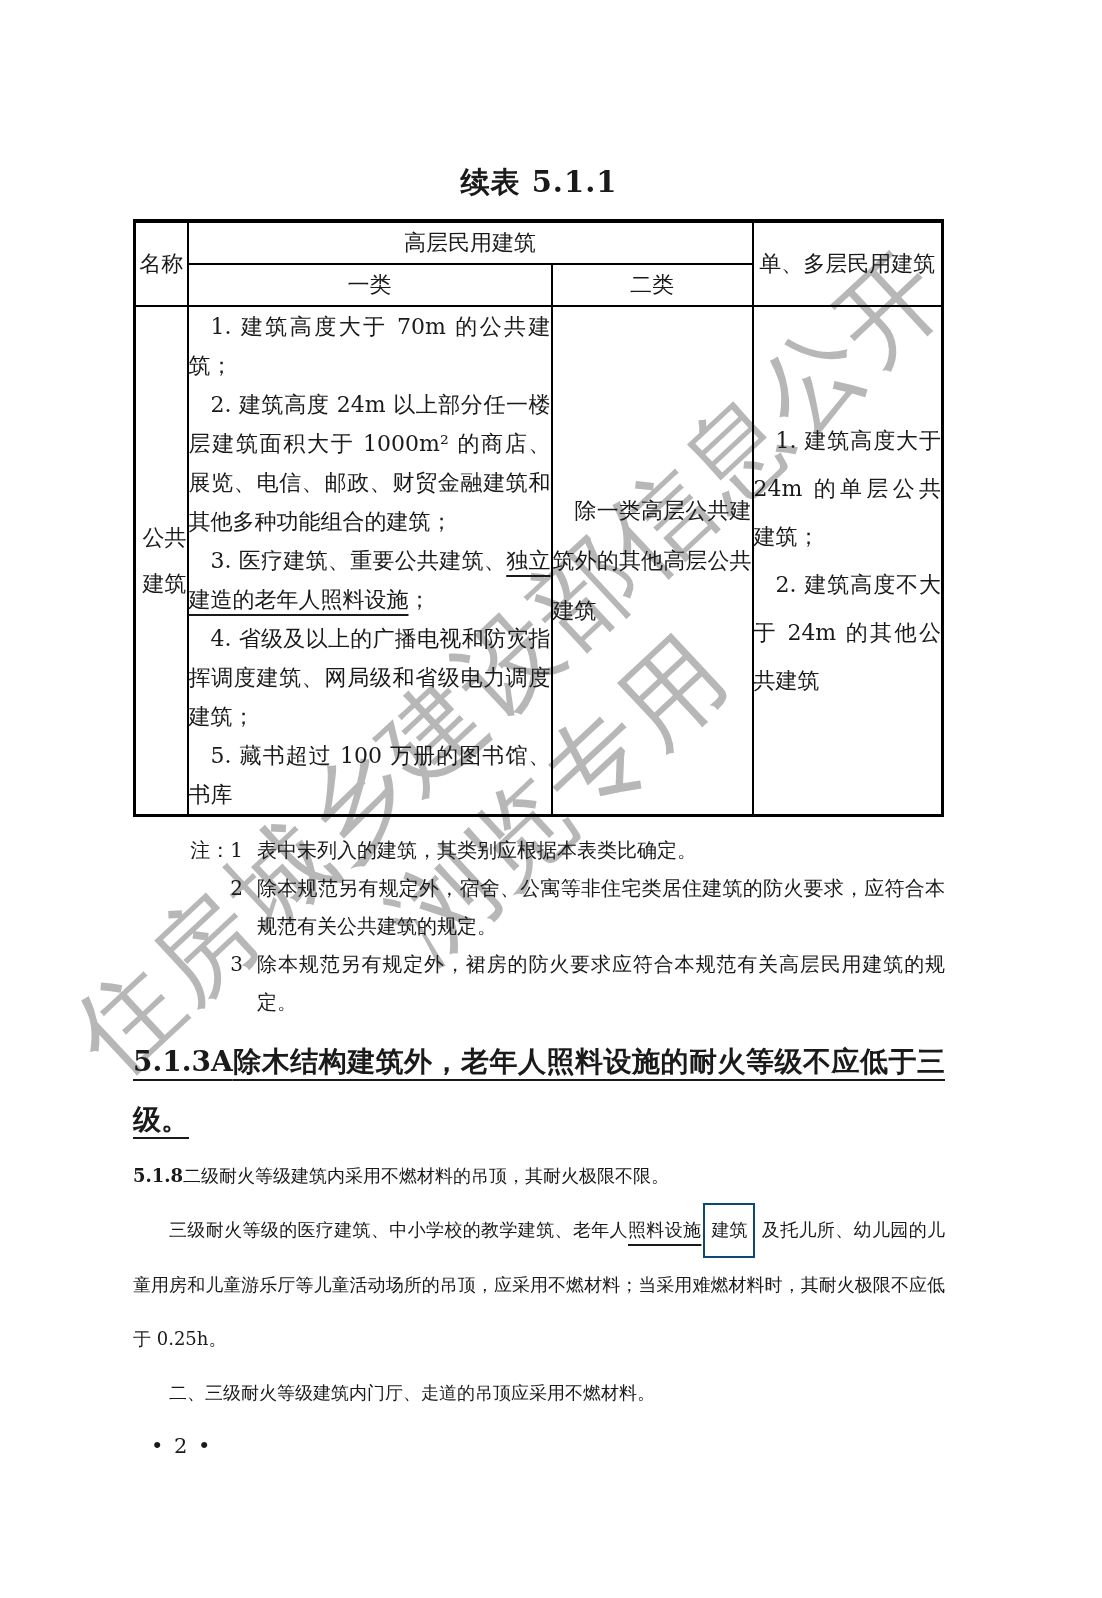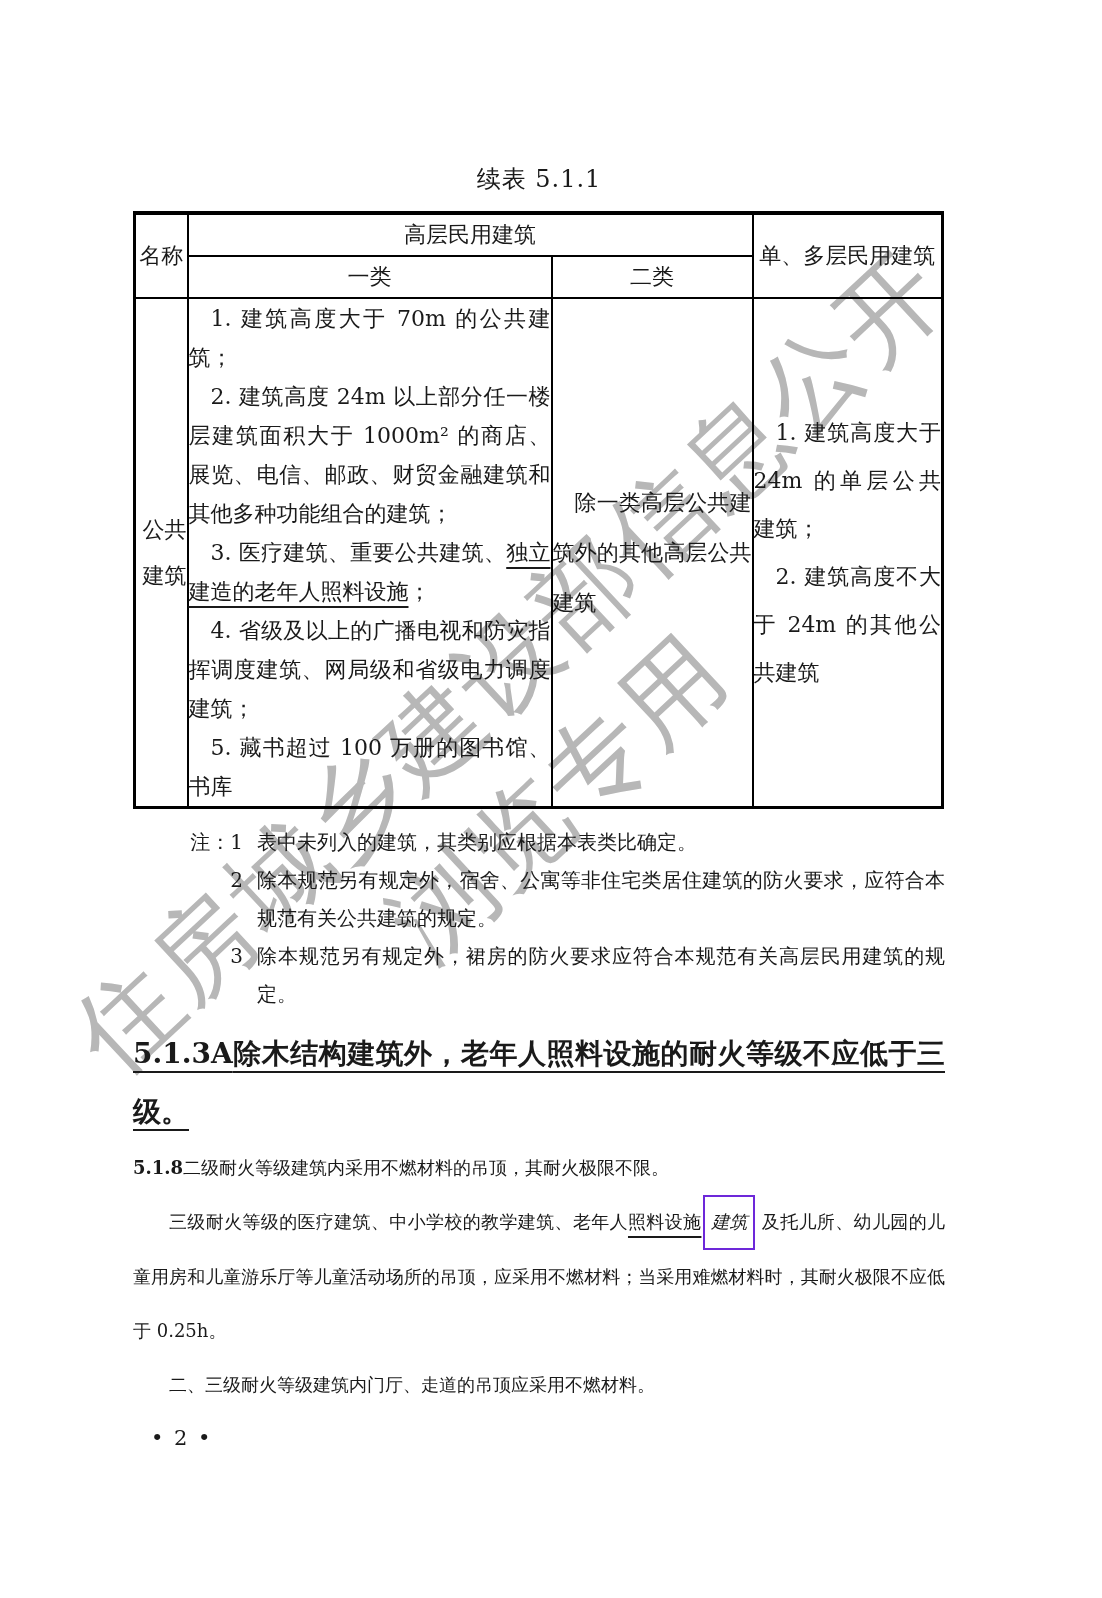--- a/index.html
+++ b/index.html
@@ -14,21 +14,21 @@
     font-family:"DejaVu Serif","Liberation Serif",serif;
     transform-origin:0 50%; transform:rotate(-43deg);
     user-select:none;
   }
   .wm1 { left:92px;  top:986px; }
   .wm2 { left:408px; top:872px; }
 
   
   .content { position:relative; z-index:1; margin-left:133px; width:812px; padding-top:163px; }
 
-  .table-title { text-align:center; font-weight:normal; font-size:24px; margin:0 0 16px 0; letter-spacing:1px; }
+  .table-title { text-align:center; font-weight:bold; font-size:29px; margin:0 0 16px 0; letter-spacing:1px; }
 
   table.ctable {
     width:808px; border-collapse:collapse; table-layout:fixed;
     border:3px solid #000; border-top-width:4px;
     font-size:22px;
   }
   .ctable td { border:2px solid #000; padding:0; }
   .col-name  { width:53px; }
   .col-one   { width:364px; }
   .col-two   { width:201px; }
@@ -56,21 +56,21 @@
   
   .clause { margin:0; font-size:18px; line-height:54px; text-align:justify; }
   .hei-clause { font-size:28px; line-height:58px; }
   .hei { font-family:"DejaVu Sans","Liberation Sans",sans-serif; font-weight:bold; }
   .cnum { font-weight:bold; }
   .indent2 { text-indent:2em; }
 
   .rev-u { text-decoration:underline; text-underline-offset:8px; text-decoration-thickness:2px; }
   .ctable .rev-u { text-underline-offset:7px; text-decoration-thickness:1.5px; }
 
-  .boxed { display:inline-block; border:2px solid #6d28d9; padding:14px 6px; margin:0 6px 0 2px; line-height:1.25; text-indent:0;font-style:italic; }
+  .boxed { display:inline-block; border:2px solid #0c4a6e; padding:14px 6px; margin:0 6px 0 2px; line-height:1.25; text-indent:0; }
 
   .pagenum { margin-top:14px; padding-left:18px; font-size:21px; letter-spacing:2px; }
 </style>
 </head>
 <body>
 
 <div class="page">
 
   <div>
     <div class="wm wm1">住房城乡建设部信息公开</div>

